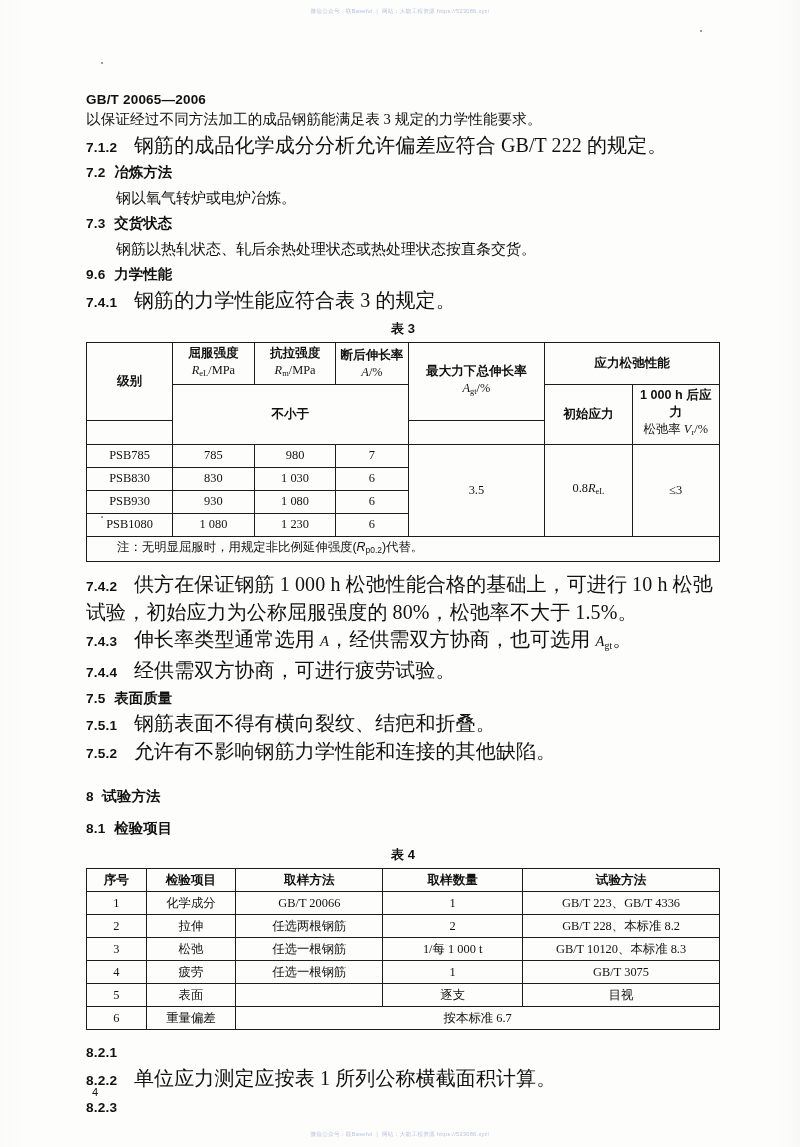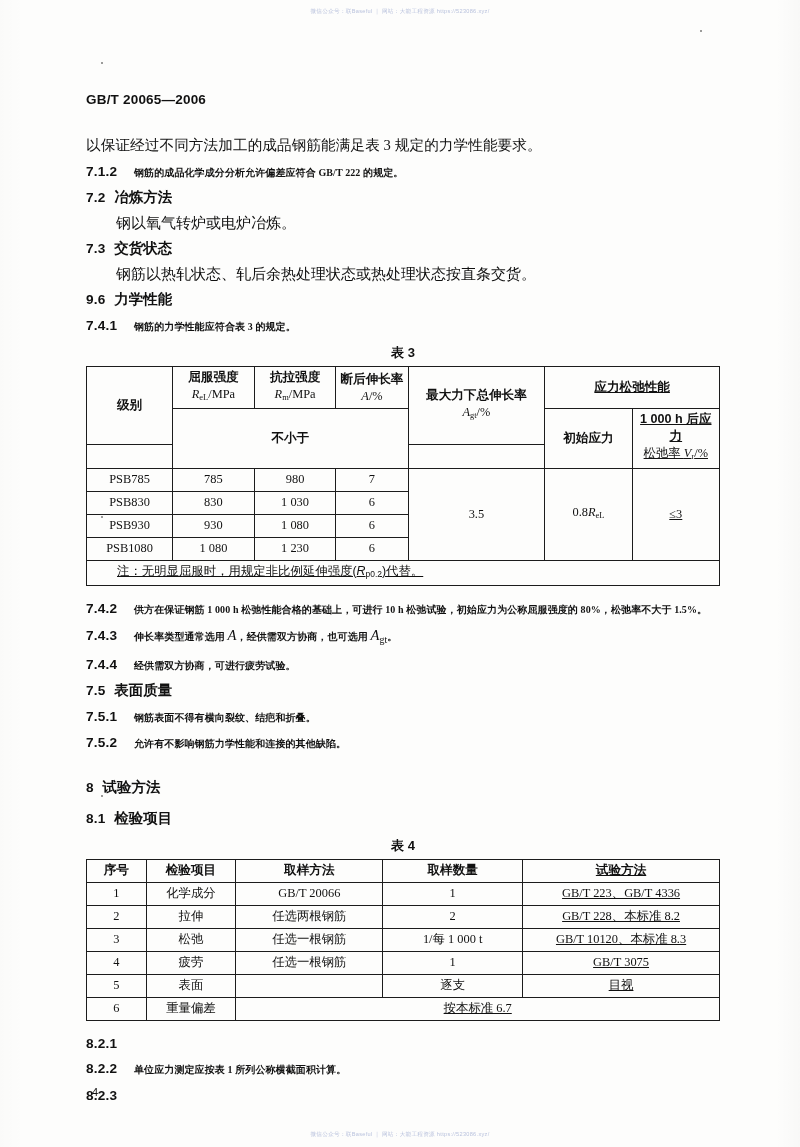--- a/index.html
+++ b/index.html
@@ -56,21 +56,20 @@
     left: 86px;
     top: 92px;
     width: 634px;
   }
 
   .doc-code {
     font-family: "Liberation Sans", sans-serif;
     font-weight: bold;
     font-size: 13.5px;
     letter-spacing: 0.2px;
-    margin-bottom: 26px;
   }
 
   
   .p {
     font-size: 14.6px;
     line-height: 25.5px;
     margin: 0;
     letter-spacing: 0.1px;
     text-align: justify;
   }
@@ -83,21 +82,21 @@
     letter-spacing: 0.1px;
   }
   .num {
     font-family: "Liberation Sans", sans-serif;
     font-weight: bold;
     font-size: 13.6px;
     letter-spacing: 0.2px;
   }
   .gap { display: inline-block; width: 1.15em; }
   .gap-s { display: inline-block; width: 0.6em; }
-  .body-txt { font-size: 10px; font-weight: bold; }
+  .body-txt { font-size: 20px; }
 
   .sub { font-size: 0.68em; vertical-align: -0.28em; }
   .ital { font-style: italic; }
 
   .subpara {
     display: block;
     text-indent: 2em;
     font-size: 15px;
     line-height: 25.5px;
   }
@@ -133,21 +132,21 @@
     padding: 2px 2px;
     font-weight: normal;
     line-height: 17px;
   }
   table.std th {
     font-family: "Liberation Sans", sans-serif;
     font-weight: bold;
     font-size: 12.6px;
   }
   table.std .outer-l { border-left-width: 1.6px; margin-top: 24px; }
-  table.std .outer-r { border-right-width: 1.6px; text-decoration: underline; }
+  table.std .outer-r { border-right-width: 1.6px; }
   table.std .outer-t { border-top-width: 1.6px; }
   table.std .outer-b { border-bottom-width: 1.6px; }
 
   .hdr-unit {
     display: block;
     font-family: "Liberation Serif", serif;
     font-weight: normal;
     font-size: 12.4px;
   }
   .note-cell {

